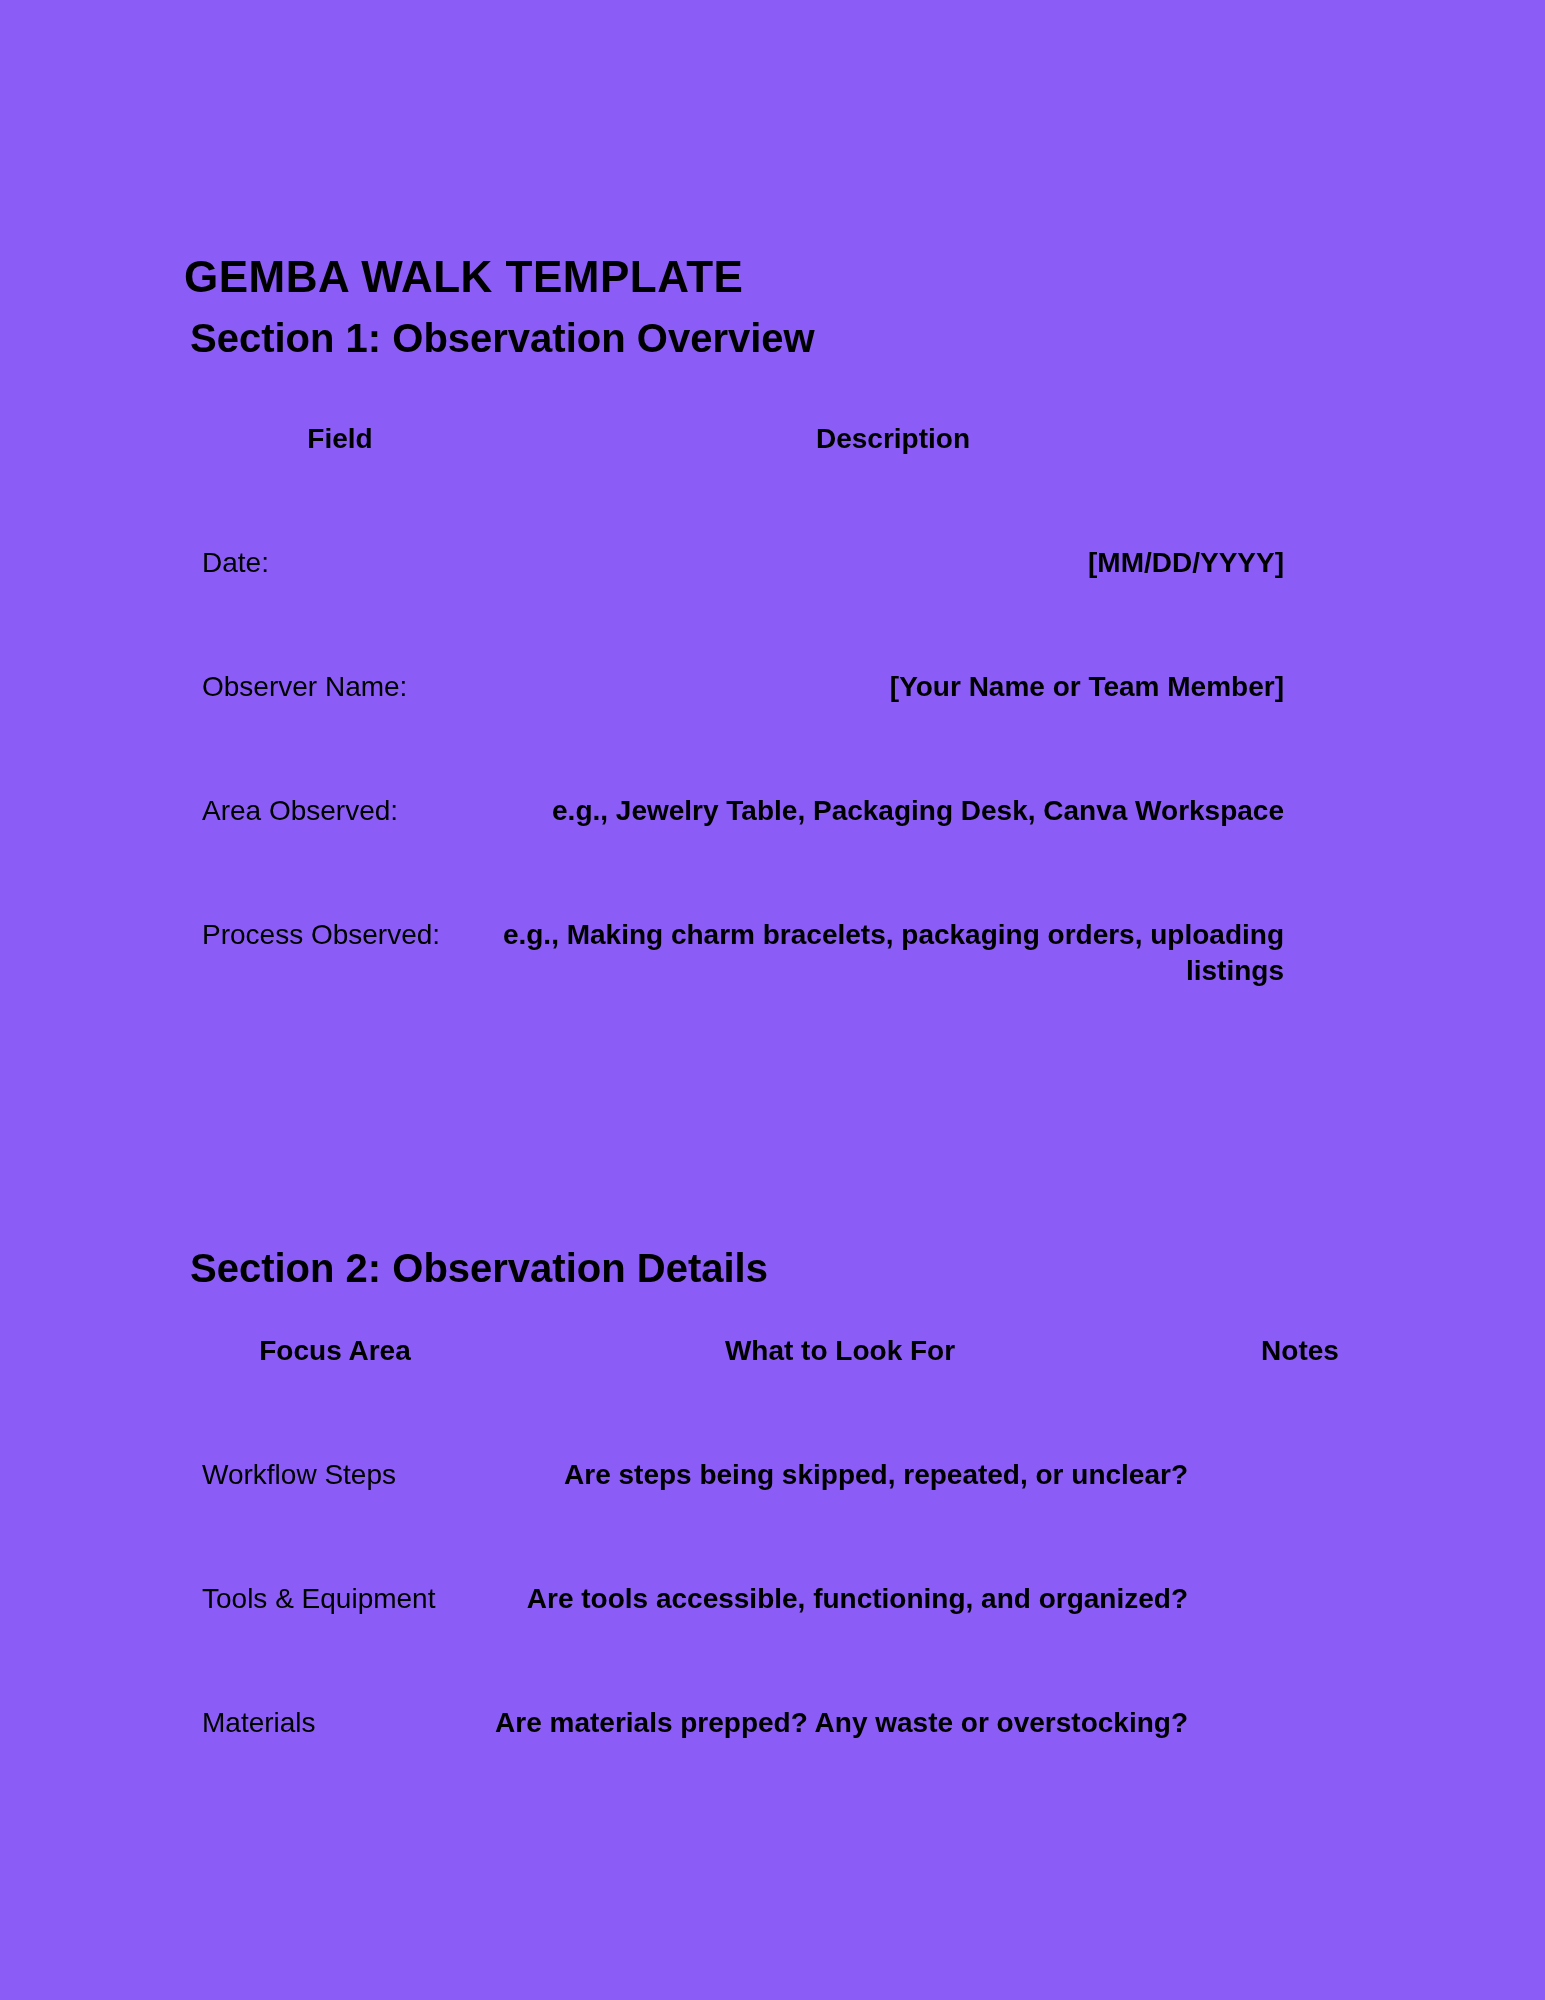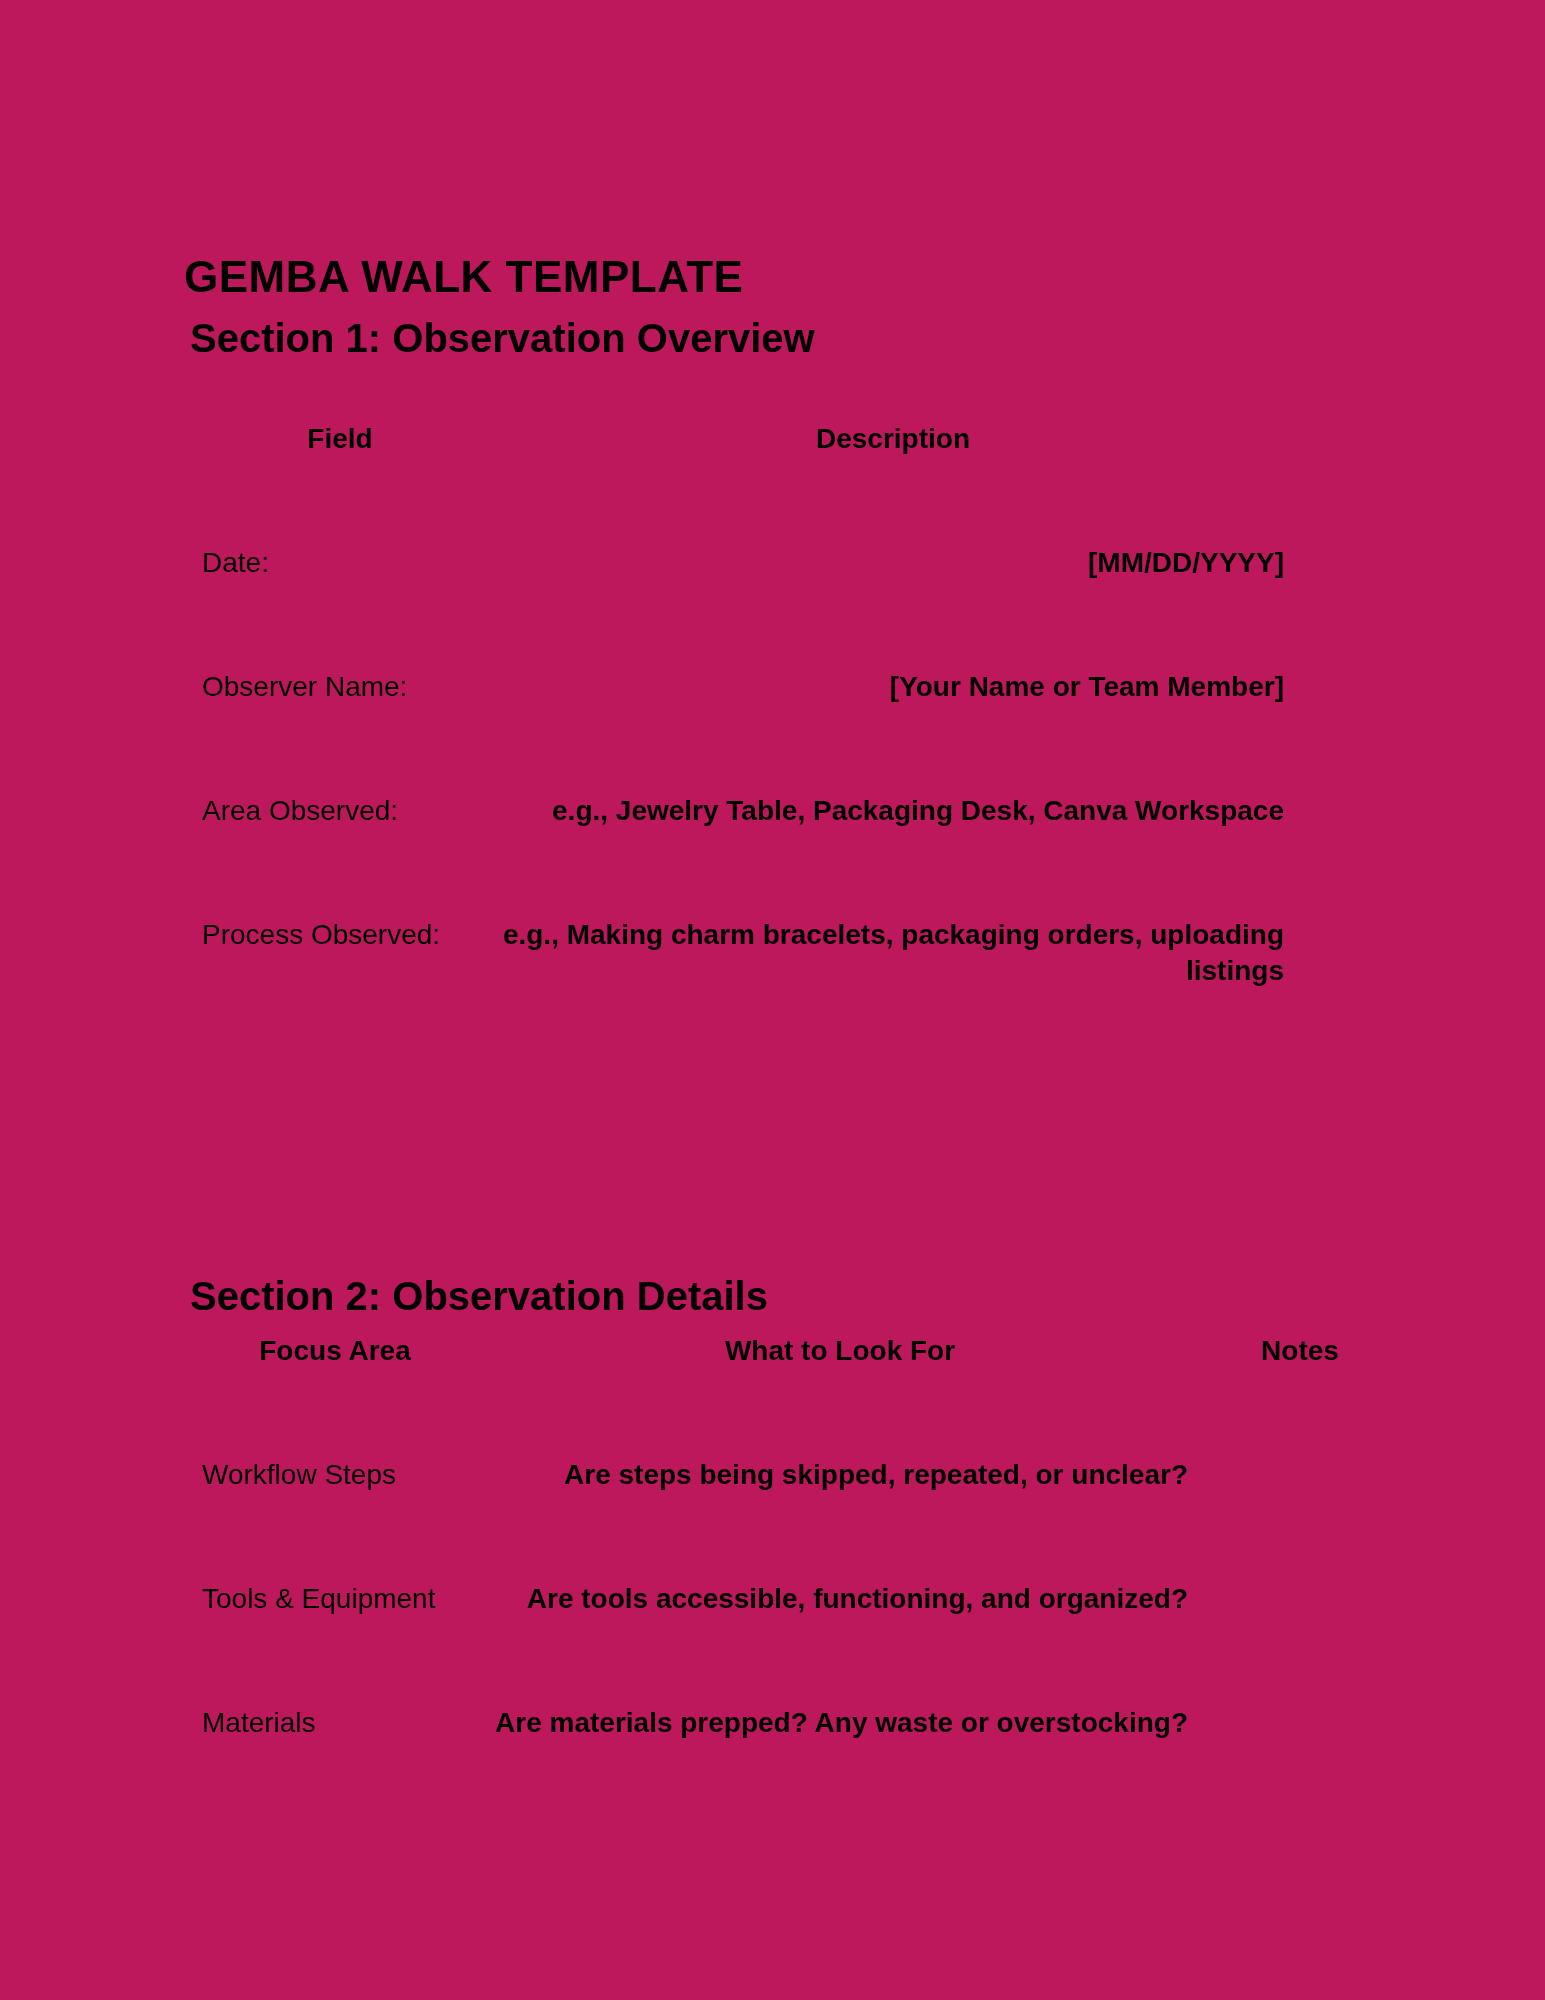--- a/index.html
+++ b/index.html
@@ -4,21 +4,21 @@
 <style>
   html, body {
     margin: 0;
     padding: 0;
     background: #ffffff;
   }
   .page {
     position: relative;
     width: 1545px;
     height: 2000px;
-    background: #be185d;
+    background: #8b5cf6;
     color: #000000;
     font-family: "Liberation Sans", sans-serif;
     overflow: hidden;
   }
   .doc-title {
     position: absolute;
     left: 184px;
     top: 222px;
     font-size: 44px;
     line-height: 51px;
@@ -28,21 +28,21 @@
   }
   .section-heading {
     position: absolute;
     left: 190px;
     font-size: 40px;
     line-height: 39px;
     font-weight: 700;
     white-space: nowrap;
   }
   #section1-heading { top: 286px; }
-  #section2-heading { top: 1244px; }
+  #section2-heading { top: 1216px; }
 
   .doc-table {
     position: absolute;
     left: 190px;
     display: flex;
     flex-direction: column;
   }
   #table1 { top: 381px; width: 1106px; }
   #table2 { top: 1293px; width: 1210px; }
 

